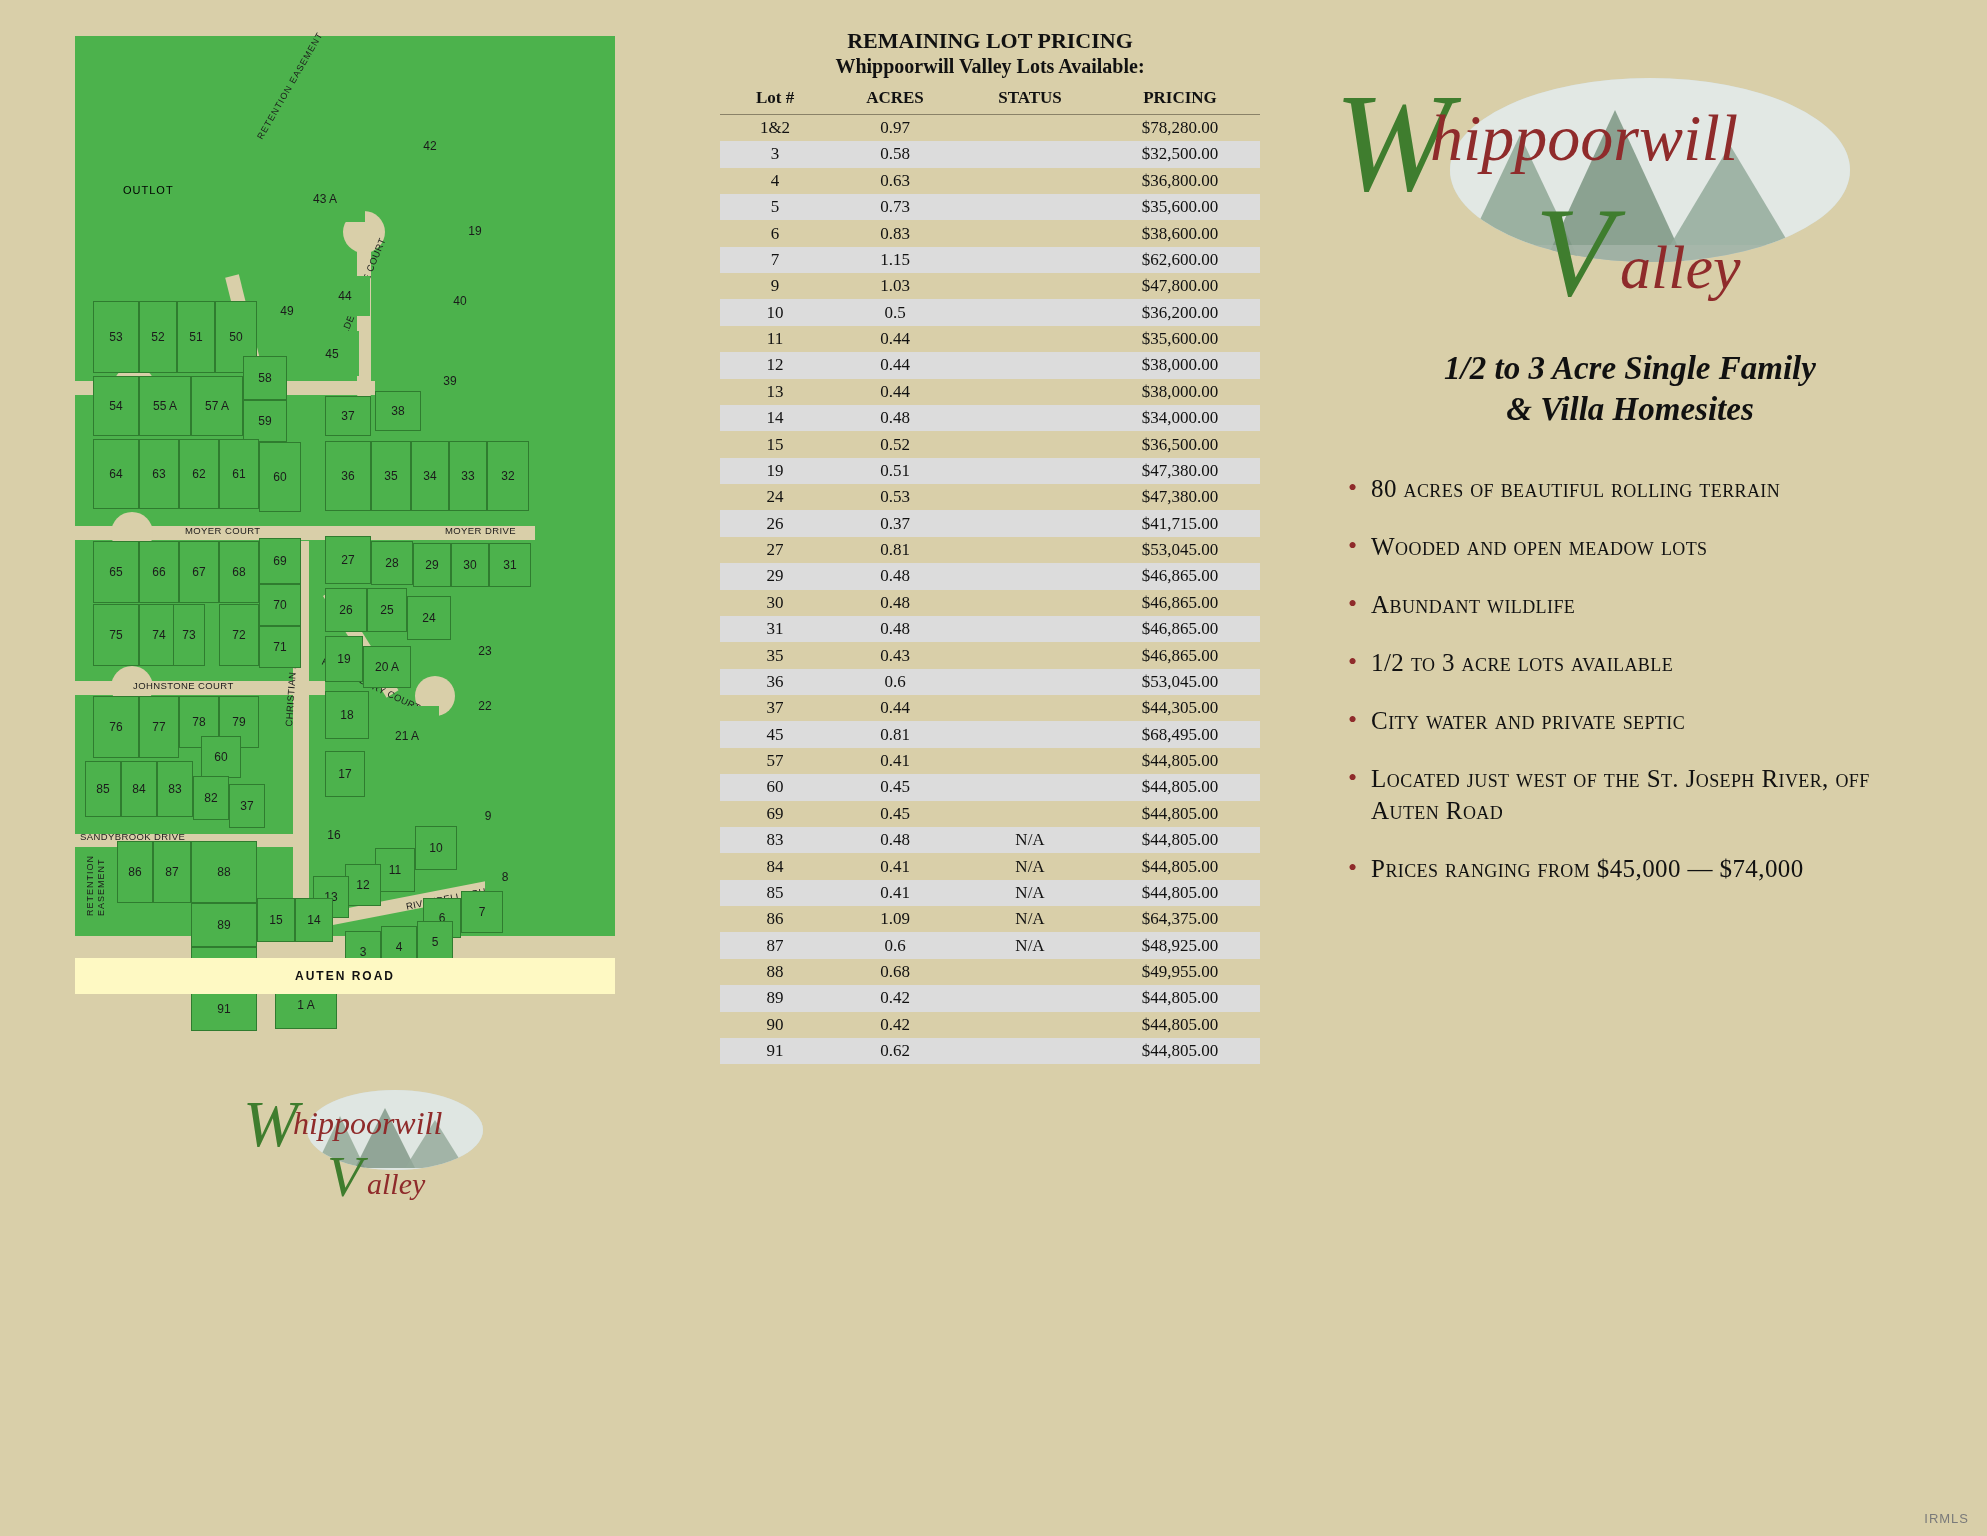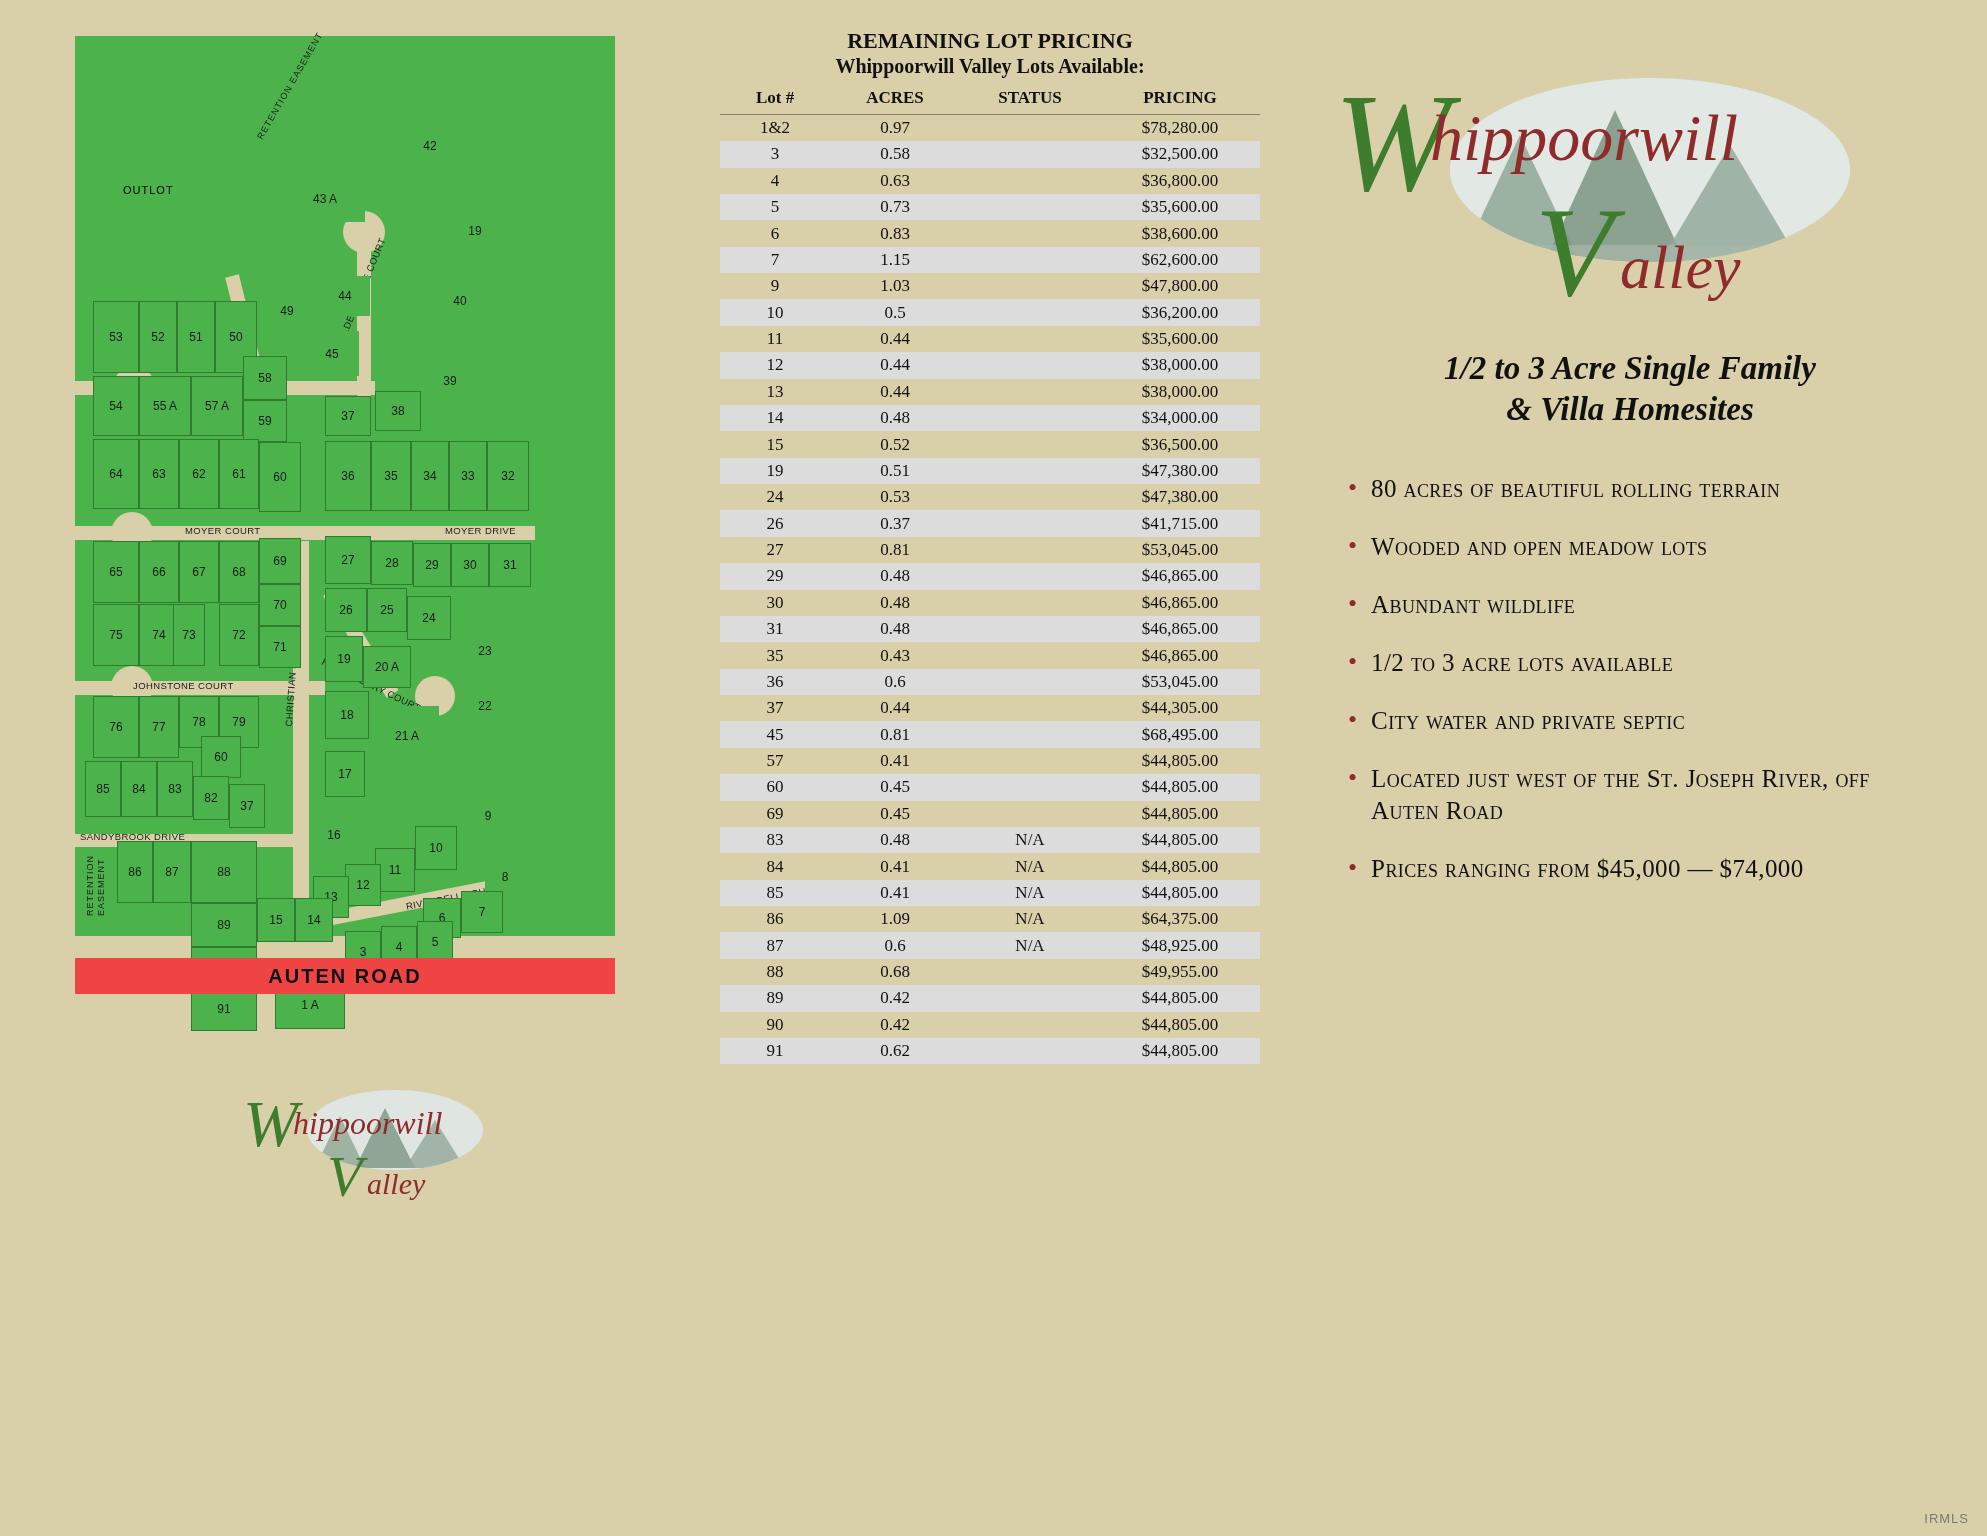--- a/index.html
+++ b/index.html
@@ -15,23 +15,23 @@
   
   .map-panel{position:absolute;left:60px;top:28px;width:610px;height:1190px;}
   .map-frame{position:absolute;left:15px;top:8px;width:540px;height:900px;background:#4cb24c;}
   .lotcell{position:absolute;box-sizing:border-box;border:1px solid #2f7c2f;color:#1b1b1b;
            font-family:"Liberation Sans",sans-serif;font-size:12px;display:flex;
            align-items:center;justify-content:center;background:#4cb24c;}
   .road{position:absolute;background:#d9cfa9;}
   .roadlabel{position:absolute;font-family:"Liberation Sans",sans-serif;font-size:9.5px;
              color:#1b1b1b;letter-spacing:.4px;white-space:nowrap;}
   .cul{position:absolute;background:#d9cfa9;border-radius:50%;}
-  .auten{position:absolute;left:15px;top:930px;width:540px;height:36px;background:#ef4444;
+  .auten{position:absolute;left:15px;top:930px;width:540px;height:36px;background:#fef9c3;
          display:flex;align-items:center;justify-content:center;
-         font-family:"Liberation Sans",sans-serif;font-weight:bold;font-size:20px;letter-spacing:2px;color:#111;}
+         font-family:"Liberation Sans",sans-serif;font-weight:bold;font-size:12px;letter-spacing:2px;color:#111;}
   .outlot-label{position:absolute;font-family:"Liberation Sans",sans-serif;font-size:11px;letter-spacing:1px;}
   .retention{position:absolute;font-family:"Liberation Sans",sans-serif;font-size:9px;letter-spacing:1px;color:#1b1b1b;}
 
   
   .table-panel{position:absolute;left:700px;top:28px;width:580px;}
   .tbl-title{text-align:center;font-weight:bold;font-size:22px;color:#111;line-height:1.22;}
   .tbl-sub{text-align:center;font-weight:bold;font-size:20px;color:#111;margin-bottom:6px;}
   table.pricing{border-collapse:collapse;width:540px;margin:0 auto;}
   table.pricing th{font-size:17px;font-weight:bold;padding:4px 0 6px;color:#111;}
   table.pricing td{font-size:17px;padding:3.2px 0;color:#111;text-align:center;}
@@ -192,21 +192,21 @@
       <div class="lotcell" style="left:182px;top:862px;width:38px;height:44px;">15</div>
       <div class="lotcell" style="left:220px;top:862px;width:38px;height:44px;">14</div>
       <div class="lotcell" style="left:348px;top:862px;width:38px;height:40px;">6</div>
       <div class="lotcell" style="left:386px;top:855px;width:42px;height:42px;">7</div>
 
       <div class="lotcell" style="left:116px;top:911px;width:66px;height:40px;">90</div>
       <div class="lotcell" style="left:270px;top:895px;width:36px;height:42px;">3</div>
       <div class="lotcell" style="left:306px;top:890px;width:36px;height:42px;">4</div>
       <div class="lotcell" style="left:342px;top:885px;width:36px;height:42px;">5</div>
       <div class="lotcell" style="left:116px;top:951px;width:66px;height:44px;">91</div>
-      <div class="lotcell" style="left:200px;top:945px;width:70px;height:48px;">1 A</div>
+      <div class="lotcell" style="left:200px;top:945px;width:62px;height:48px;">1 A</div>
     </div>
 
     <div class="auten">AUTEN ROAD</div>
 
     <div class="logo-small">
       <svg viewBox="0 0 300 150" width="300" height="150" aria-hidden="true">
         <defs>
           <clipPath id="clipsm">
               <ellipse cx="160" cy="62" rx="88" ry="40"></ellipse>
             </clipPath>

